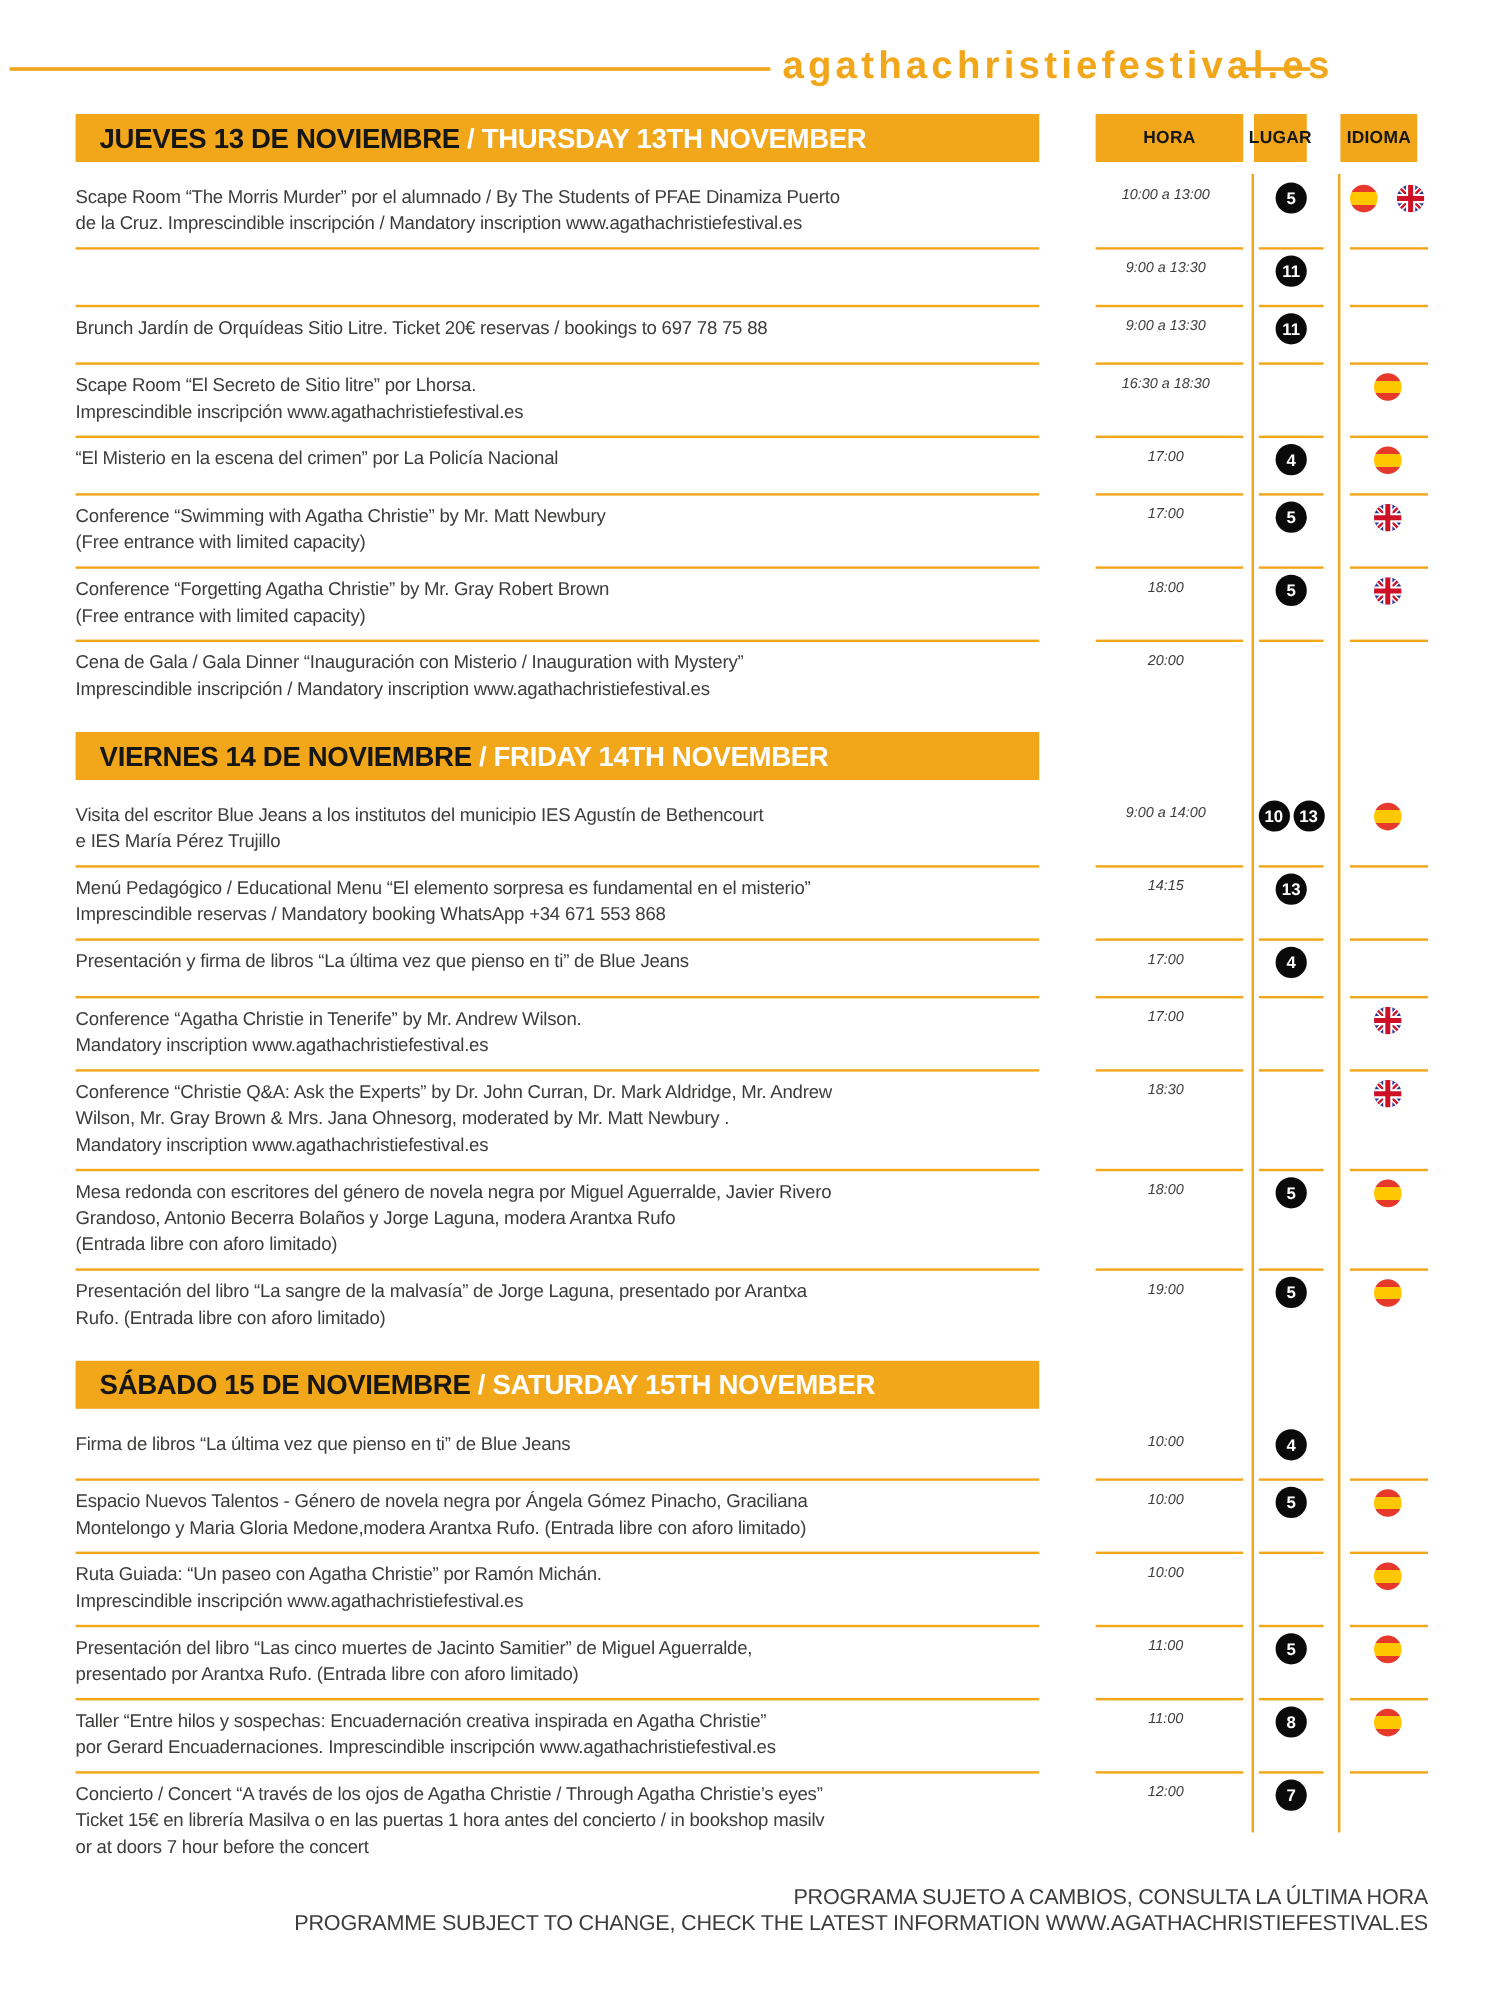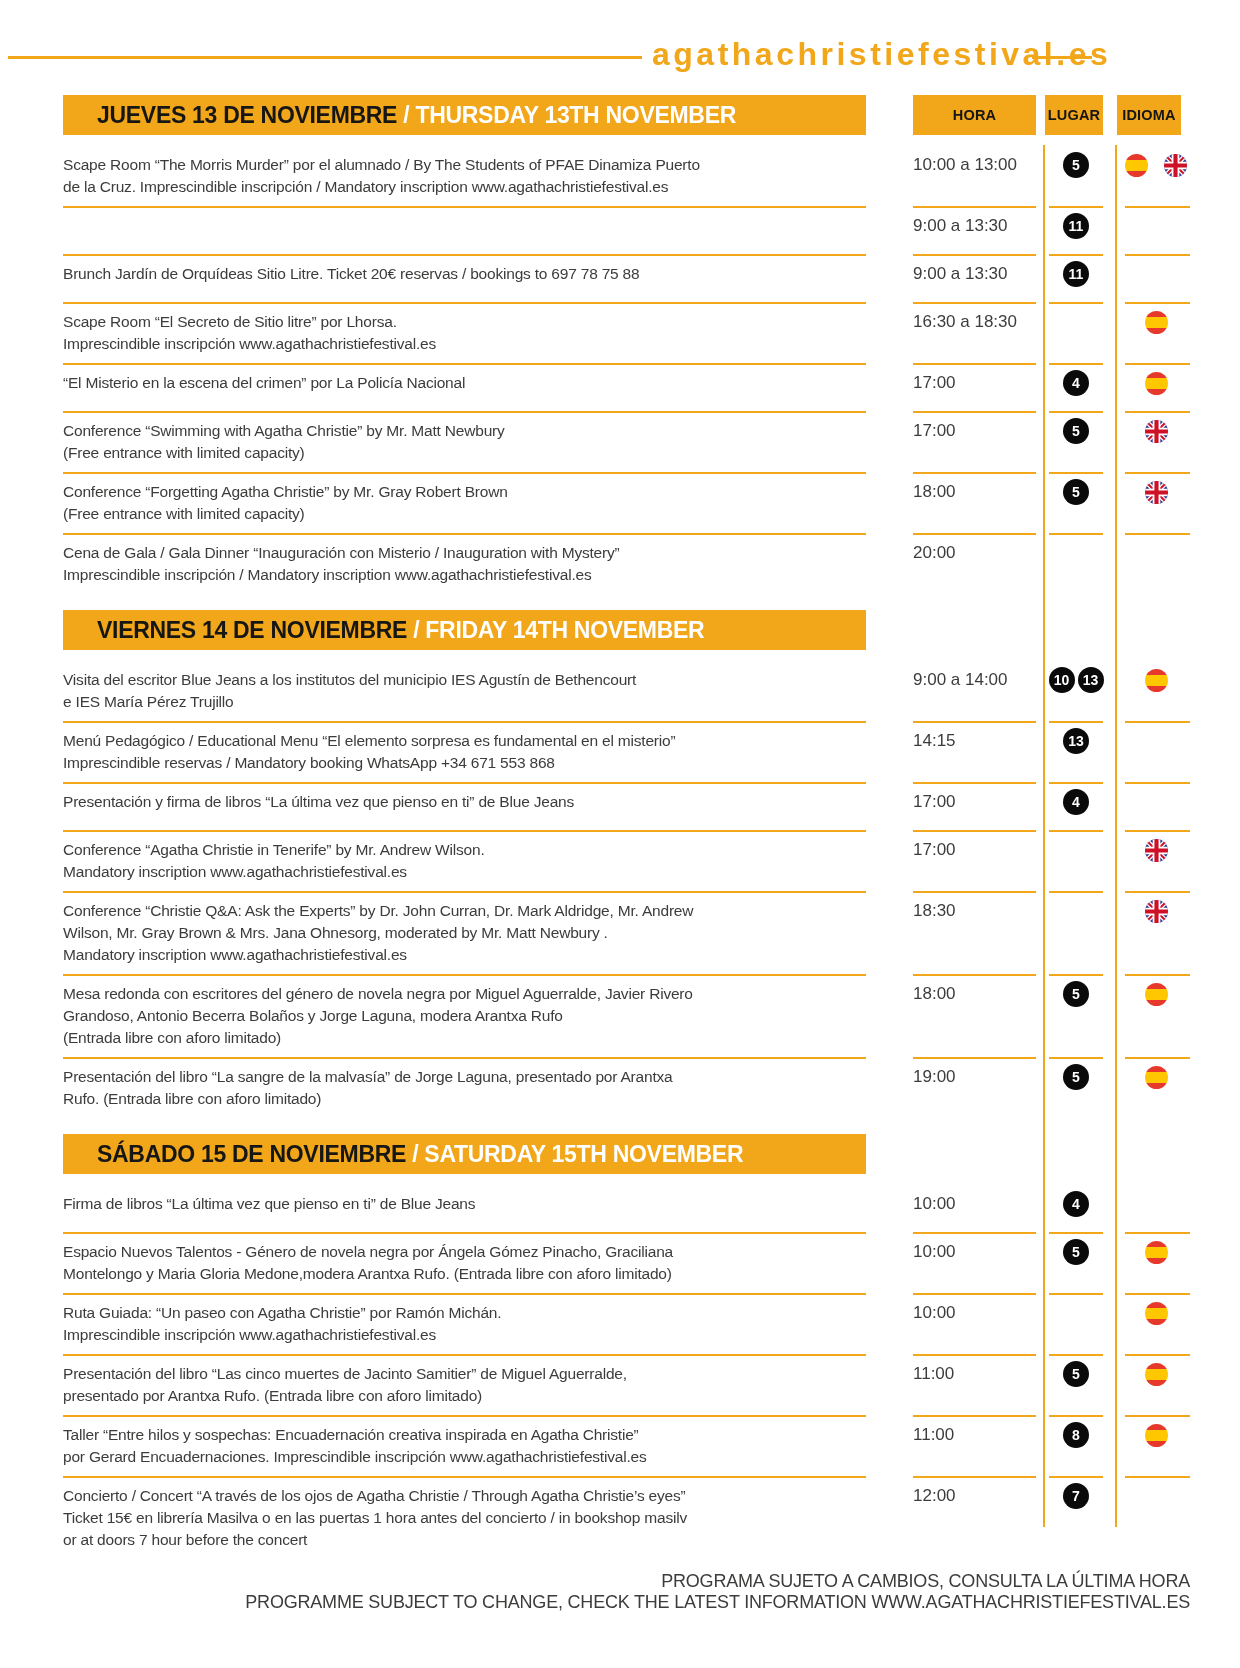--- a/index.html
+++ b/index.html
@@ -23,43 +23,43 @@
   
   .table{position:relative;margin-left:63px;width:1127px;}
   .vline{position:absolute;top:50px;bottom:34px;width:2px;background:var(--orange);}
   .vline.v1{left:980px;}
   .vline.v2{left:1052px;}
 
   .bar-row{position:relative;height:40px;margin:14px 0 12px 0;}
   .bar-row.first{margin-top:0;}
   .bar{
     position:absolute;left:0;top:0;width:803px;height:40px;
-    background:var(--orange);line-height:40px;padding-left:34px;box-sizing:border-box;
+    background:var(--orange);line-height:40px;padding-left:20px;box-sizing:border-box;
     font-size:23px;font-weight:bold;letter-spacing:-0.3px;white-space:nowrap;
   }
   .t-es{color:#161614;}
   .t-en{color:#ffffff;}
   .colhead{
     position:absolute;top:0;height:40px;background:var(--orange);
     display:flex;align-items:center;justify-content:center;
     font-size:14.5px;font-weight:bold;color:#161614;letter-spacing:0.2px;
   }
   .colhead.hora{left:850px;width:123px;}
-  .colhead.lugar{left:982px;width:58px;}
+  .colhead.lugar{left:982px;width:44px;}
   .colhead.idioma{left:1054px;width:64px;}
 
   .row{position:relative;min-height:48px;}
   .etext{
     width:803px;padding:7px 0 10px 0;
     font-size:15.5px;line-height:22px;letter-spacing:-0.2px;
     color:var(--text);white-space:pre-line;
   }
   .etime{
     position:absolute;left:850px;top:8px;width:117px;padding-right:6px;
-    text-align:left;font-size:17px;color:var(--text);white-space:nowrap;
+    text-align:center;font-size:12px;color:var(--text);white-space:nowrap;font-style:italic;
   }
   .eloc{
     position:absolute;left:984px;top:5px;width:58px;
     display:flex;justify-content:center;gap:3px;
   }
   .loc{
     width:26px;height:26px;border-radius:50%;background:var(--badge-black);
     color:#fff;font-size:14px;font-weight:bold;
     display:inline-flex;align-items:center;justify-content:center;flex:0 0 auto;
   }

